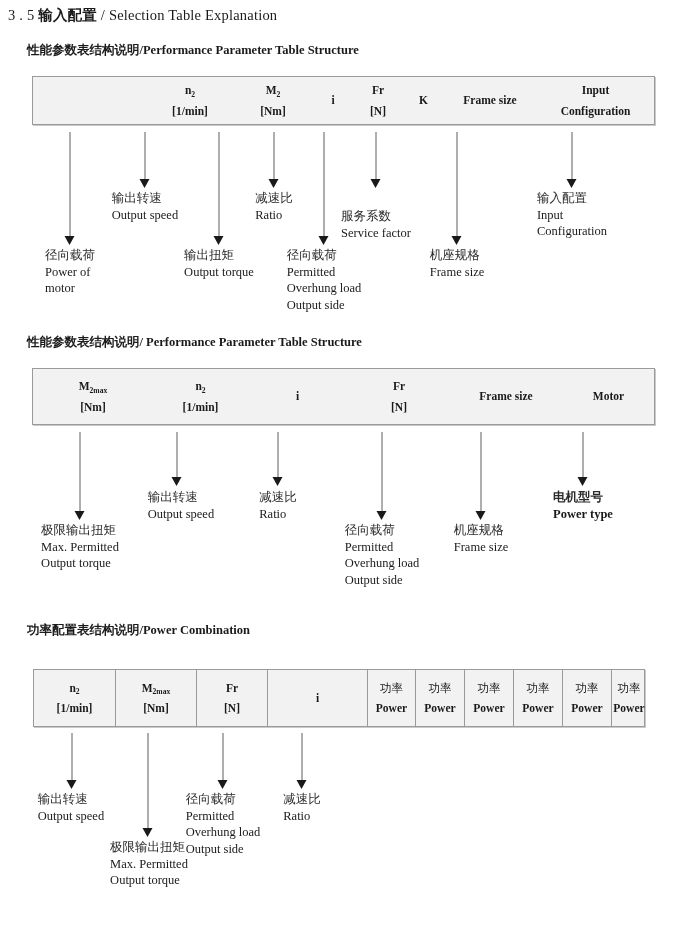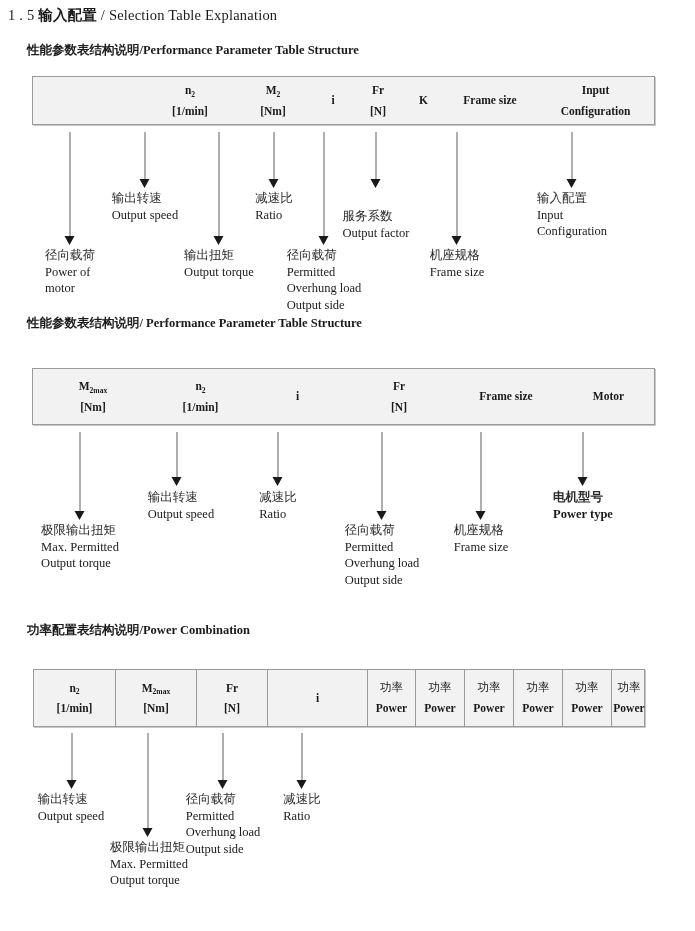--- a/index.html
+++ b/index.html
@@ -77,21 +77,21 @@
     font-family: "Liberation Serif", serif;
     font-weight: bold;
     font-size: 11.5px;
     line-height: 1.75;
   }
   .ptable.bordered .cell + .cell {
     border-left: 1px solid #9a9a9a;
   }
   .cell .ln { display: block; white-space: nowrap; }
   .cell .cn {
-    font-family: Liberation Mono, monospace;
+    font-family: Liberation Sans, sans-serif;
     font-weight: normal;
     font-size: 11.5px;
   }
   sub {
     font-size: 0.66em;
     vertical-align: baseline;
     position: relative;
     top: 0.28em;
   }
 
@@ -136,21 +136,21 @@
     display: block;
     font-family: "Liberation Serif", serif;
     font-size: 12.5px;
     color: #1a1a1a;
   }
 </style>
 </head>
 <body>
 
 <div class="doc-title">
-  <span class="num">1 . 5</span>
+  <span class="num">3 . 5</span>
   <span class="cn">输入配置</span>
   <span class="en">/</span>
   <span class="en">Selection Table Explanation</span>
 </div>
 
 <div class="sect-head" style="top:42px;">
   <span class="cn">性能参数表结构说明</span><span class="en">/</span><span class="en">Performance Parameter Table Structure</span>
 </div>
 
 <div class="ptable" style="left:32px; top:76px; width:623px; height:49px;">
@@ -232,33 +232,33 @@
   <span class="en">Ratio</span>
 </div>
 <div class="note" style="left:324px; top:247px;">
   <span class="cn">径向载荷</span>
   <span class="en">Permitted</span>
   <span class="en">Overhung load</span>
   <span class="en">Output side</span>
 </div>
 <div class="note" style="left:376px; top:208px;">
   <span class="cn">服务系数</span>
-  <span class="en">Output factor</span>
+  <span class="en">Service factor</span>
 </div>
 <div class="note" style="left:457px; top:247px;">
   <span class="cn">机座规格</span>
   <span class="en">Frame size</span>
 </div>
 <div class="note" style="left:572px; top:190px;">
   <span class="cn">输入配置</span>
   <span class="en">Input</span>
   <span class="en">Configuration</span>
 </div>
 
-<div class="sect-head" style="top:315px;text-align:center;">
+<div class="sect-head" style="top:334px;text-align:center;">
   <span class="cn">性能参数表结构说明</span><span class="en">/</span> <span class="en">Performance Parameter Table Structure</span>
 </div>
 
 <div class="ptable" style="left:32px; top:368px; width:623px; height:57px;">
   <div class="cell" style="left:0px; width:120px;">
     <span class="ln">M<sub>2max</sub></span>
     <span class="ln">[Nm]</span>
   </div>
   <div class="cell" style="left:120px; width:95px;">
     <span class="ln">n<sub>2</sub></span>

